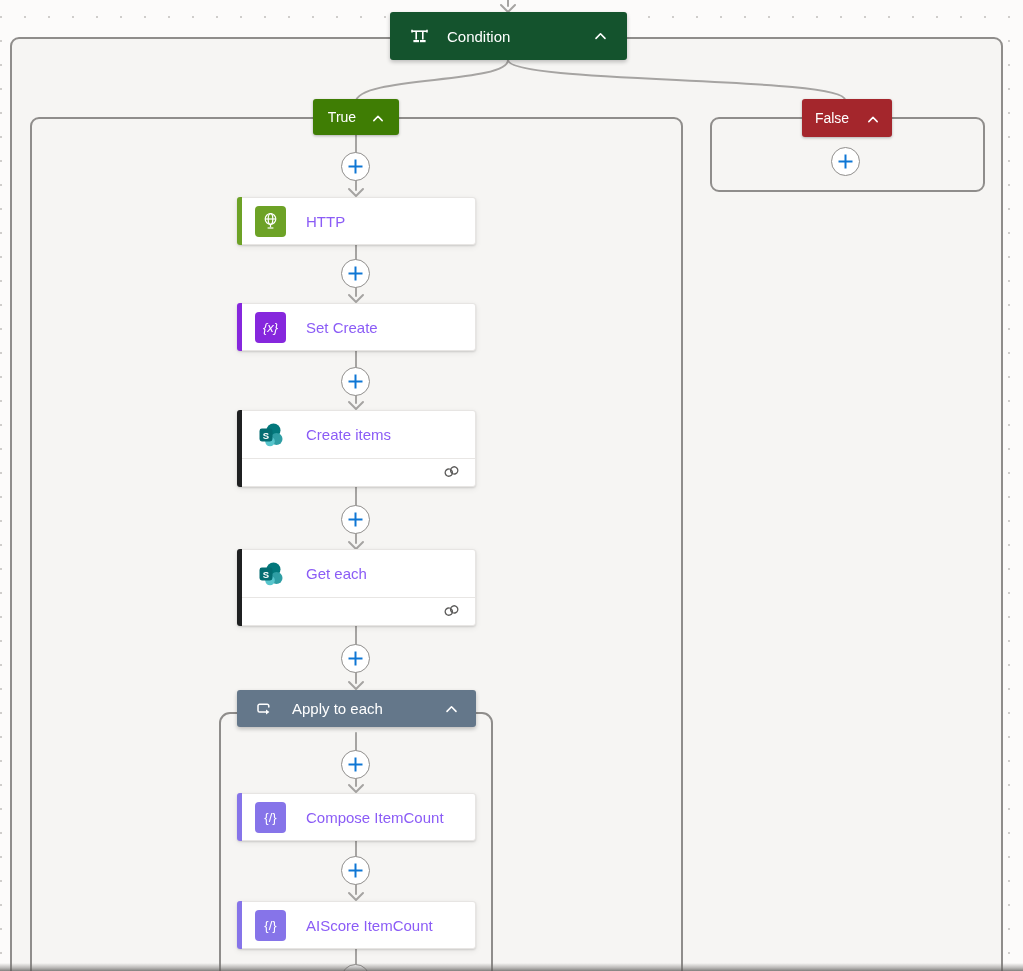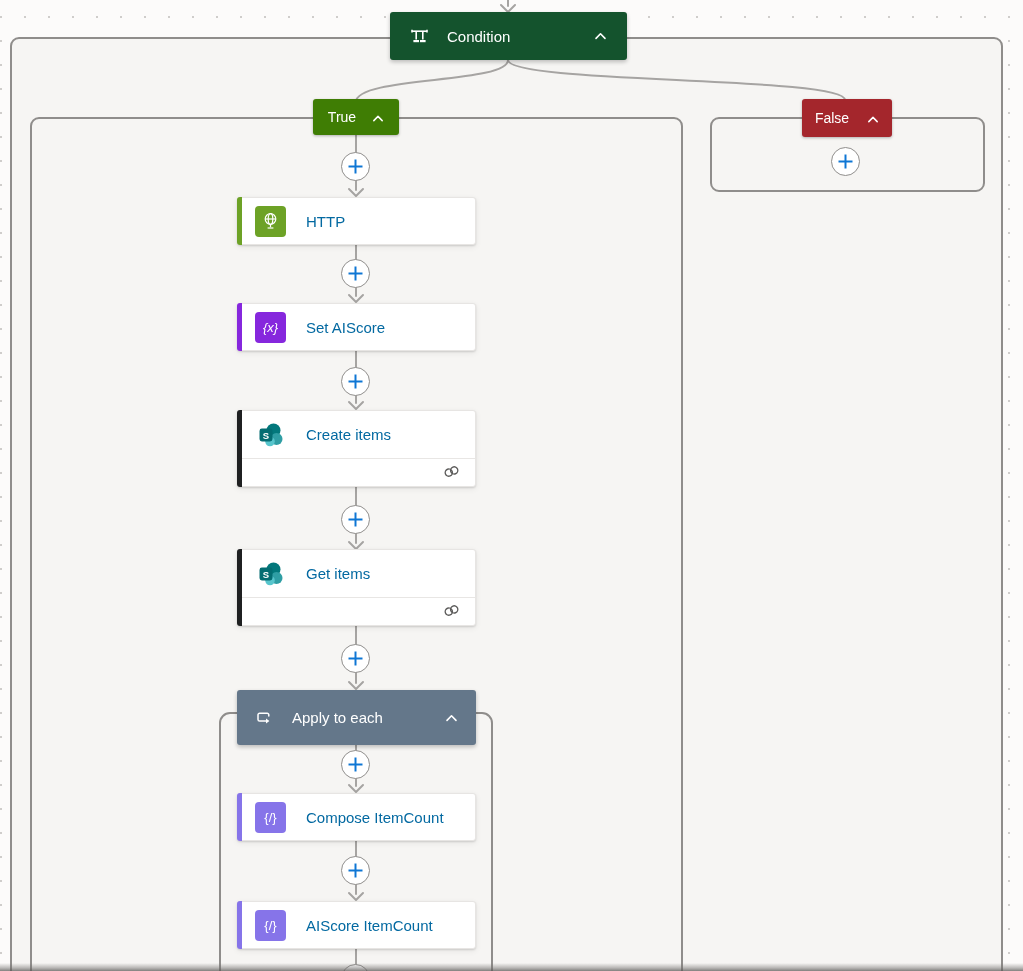--- a/index.html
+++ b/index.html
@@ -18,35 +18,35 @@
   #false-container{left:710px;top:117px;width:275px;height:75px;}
   #apply-container{left:219px;top:712px;width:274px;height:330px;border-radius:11px;}
   
   .hdr{position:absolute;display:flex;align-items:center;color:#fff;font-size:15px;
        border-radius:3px;box-shadow:0 2px 4px rgba(0,0,0,.24);box-sizing:border-box;cursor:pointer;}
   .hdr .hicon{display:flex;align-items:center;justify-content:center;}
   .hdr .hlabel{flex:0 0 auto;}
   .hdr .chev{margin-left:auto;display:flex;align-items:center;}
   #condition-header{left:390px;top:12px;width:237px;height:48px;padding:0 20px;}
   #condition-header .hlabel{margin-left:18px;}
-  #apply-header{left:237px;top:690px;width:239px;height:55px;padding:16px 18px;}
+  #apply-header{left:237px;top:690px;width:239px;height:37px;padding:16px 18px;}
   #apply-header .hlabel{margin-left:20px;}
   
   .badge{position:absolute;display:flex;align-items:center;justify-content:center;gap:10px;
          color:#fff;font-size:14px;border-radius:3px;box-shadow:0 1px 3px rgba(0,0,0,.28);cursor:pointer;}
   #true-badge{left:313px;top:99px;width:86px;height:36px;gap:16px;}
   #false-badge{left:802px;top:99px;width:90px;height:38px;}
   
   .card{position:absolute;left:237px;width:239px;background:#fff;border:1px solid #e7e5e3;
         border-radius:3px;box-sizing:border-box;box-shadow:0 1px 2px rgba(0,0,0,.13), 0 2px 6px rgba(0,0,0,.07);cursor:pointer;}
   .card .stripe{position:absolute;left:-1px;top:-1px;bottom:-1px;width:5px;border-radius:3px 0 0 3px;}
   .card .row{display:flex;align-items:center;height:47px;padding-left:17px;}
   .card .icon-sq{width:31px;height:31px;border-radius:4px;display:flex;align-items:center;justify-content:center;
                  color:#fff;font-size:13px;flex:0 0 auto;}
-  .card .label{margin-left:20px;font-size:15px;color:#0369a1;white-space:nowrap;}
+  .card .label{margin-left:20px;font-size:15px;color:#8b5cf6;white-space:nowrap;}
   .card .footer{height:28px;border-top:1px solid #e8e6e4;display:flex;align-items:center;justify-content:flex-end;padding-right:14px;}
   
   .plus{position:absolute;width:29px;height:29px;border-radius:50%;background:#fff;border:1.5px solid #908e8c;
         box-sizing:border-box;display:flex;align-items:center;justify-content:center;cursor:pointer;}
   
   #connectors{position:absolute;left:0;top:0;pointer-events:none;}
   
   #bottom-edge{position:absolute;left:0;bottom:0;width:1023px;height:8px;
                background:linear-gradient(to bottom, rgba(120,118,116,0) 0%, rgba(110,108,106,.45) 60%, rgba(90,88,86,.75) 100%);
                z-index:50;pointer-events:none;}
@@ -143,21 +143,21 @@
     <div class="label">HTTP</div>
   </div>
 </div>
 
 <div class="card" style="top:303px;height:48px;">
   <div class="stripe" style="background: rgb(134, 39, 221);"></div>
   <div class="row">
     <div class="icon-sq" style="background: rgb(134, 39, 221);">
       <span style="font-style:italic;">{x}</span>
     </div>
-    <div class="label">Set AIScore</div>
+    <div class="label">Set Create</div>
   </div>
 </div>
 
 <div class="card" style="top:410px;height:77px;">
   <div class="stripe" style="background: rgb(31, 32, 33);"></div>
   <div class="row">
     <div class="icon-sq" style="background:transparent;">
       <svg width="26" height="26" viewBox="0 0 26 26">
         <circle cx="15.5" cy="8.5" r="7" fill="#03787c"></circle>
         <circle cx="18.5" cy="17" r="6" fill="#2f9ea4"></circle>
@@ -185,21 +185,21 @@
   <div class="row">
     <div class="icon-sq" style="background:transparent;">
       <svg width="26" height="26" viewBox="0 0 26 26">
         <circle cx="15.5" cy="8.5" r="7" fill="#03787c"></circle>
         <circle cx="18.5" cy="17" r="6" fill="#2f9ea4"></circle>
         <circle cx="12" cy="19.5" r="4.8" fill="#57c5cc"></circle>
         <rect x="1.5" y="6.5" width="13" height="13" rx="2.4" fill="#046d72"></rect>
         <text x="8" y="16.6" text-anchor="middle" font-family="Liberation Sans, sans-serif" font-size="9.5" font-weight="bold" fill="#fff">S</text>
       </svg>
     </div>
-    <div class="label">Get items</div>
+    <div class="label">Get each</div>
   </div>
   <div class="footer">
     <span>
       <svg width="19" height="13" viewBox="0 0 19 13">
         <g transform="rotate(-22 9.5 6.5)" stroke="#5c5b5a" stroke-width="1.4" fill="none">
           <circle cx="6.6" cy="6.5" r="3.6"></circle>
             <circle cx="12.4" cy="6.5" r="3.6"></circle>
         </g>
       </svg>
     </span>

